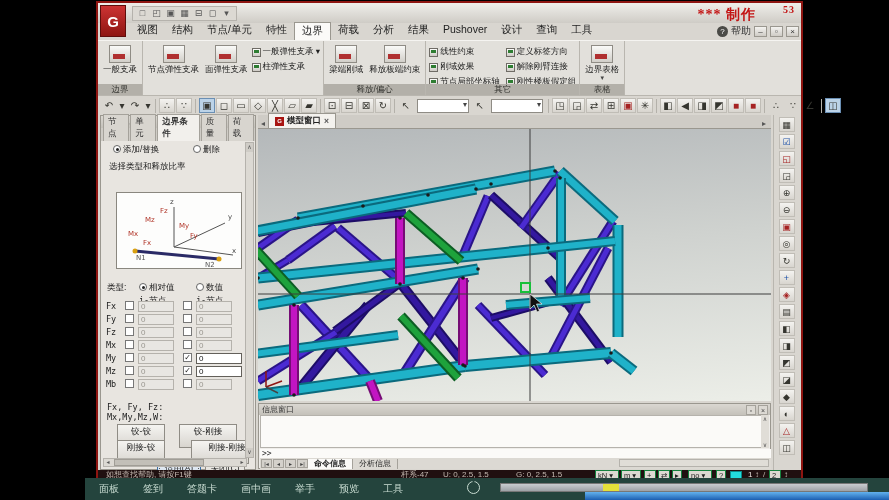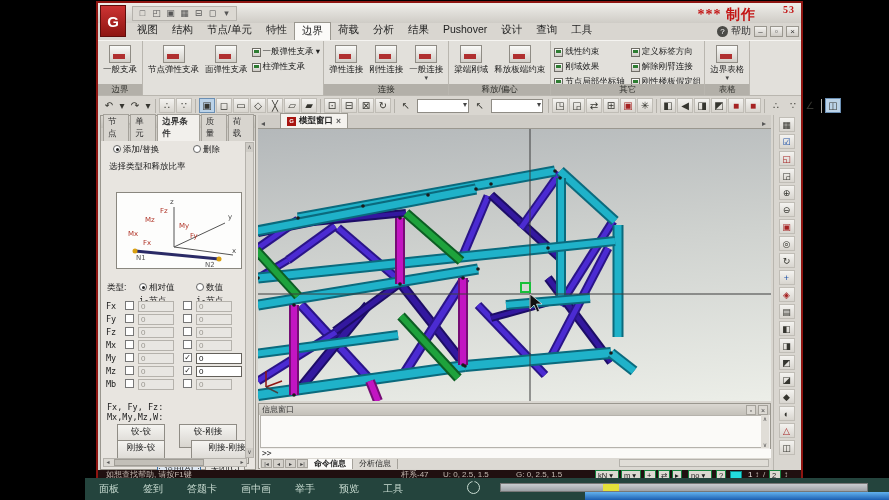--- a/index.html
+++ b/index.html
@@ -91,21 +91,21 @@
   .vsb{position:absolute;right:1px;top:26px;width:9px;height:316px;background:#dcd9d3;border:1px solid #b5b2ac;}
   .vsb .sa{position:absolute;left:0;width:100%;height:9px;font-size:6px;text-align:center;line-height:8px;color:#555;background:#cfccc6;}
   .hsb{position:absolute;left:2px;bottom:2px;width:144px;height:9px;background:#dcd9d3;border:1px solid #b5b2ac;}
   .hsb .thumb{position:absolute;left:10px;top:0;width:90px;height:7px;background:#c2bfb8;border:1px solid #a09d96;}
   .hsb .sa{position:absolute;top:0;width:8px;height:7px;font-size:6px;line-height:7px;text-align:center;color:#555;}
   
   .tabstrip{position:absolute;left:160px;top:112px;width:513px;height:14px;background:#cfccc6;
             border-bottom:1px solid #9a978f;display:flex;align-items:flex-end;}
   .nav-a{font-size:8px;color:#555;padding:0 3px;}
   .mtab{display:flex;align-items:center;gap:3px;background:#f4f2ee;border:1px solid #9a978f;border-bottom:none;
-        font-size:8.5px;font-weight:bold;color:#222;padding:1px 6px;margin-left:12px;}
+        font-size:8.5px;font-weight:bold;color:#222;padding:1px 6px;margin-left:0;}
   .mtab .mico{width:9px;height:9px;background:#a81410;color:#fff;font-size:6px;line-height:9px;text-align:center;}
   .canvas{position:absolute;left:160px;top:126px;width:513px;height:272px;
           background:linear-gradient(175deg,#b4b8ba 0%,#cfd2cf 45%,#eceee8 100%);overflow:hidden;}
   .msg{position:absolute;left:160px;top:400px;width:513px;height:66px;background:#efedea;border:1px solid #9a978f;}
   .msg-hdr{position:absolute;left:0;top:0;width:100%;height:11px;background:linear-gradient(#dad7d1,#c4c1ba);
            font-size:8px;line-height:11px;color:#333;padding-left:3px;}
   .msg-body{position:absolute;left:1px;top:11px;width:503px;height:33px;background:#fbfaf8;border:1px solid #b5b2ac;}
   .msg-vsb{position:absolute;right:1px;top:11px;width:8px;height:33px;background:#e0ddd7;font-size:6px;color:#555;
            display:flex;flex-direction:column;justify-content:space-between;text-align:center;}
   .msg-prompt{position:absolute;left:1px;top:45px;width:511px;height:9px;background:#fbfaf8;
@@ -207,36 +207,20 @@
         <div class="small-col">
           <div class="small-item">
             <span class="sicon"></span>
             <span>一般弹性支承 ▾</span>
           </div>
           <div class="small-item">
             <span class="sicon"></span>
             <span>柱弹性支承</span>
           </div>
         </div>
-      </div>
-      <div class="grp">
-        <div class="big-item">
-          <div class="bicon"></div>
-          <div class="blabel">弹性连接</div>
-        </div>
-        <div class="big-item">
-          <div class="bicon"></div>
-          <div class="blabel">刚性连接</div>
-        </div>
-        <div class="big-item">
-          <div class="bicon"></div>
-          <div class="blabel">一般连接</div>
-          <div class="arr">▾</div>
-        </div>
-        <div class="grp-label">连接</div>
       </div>
       <div class="grp">
         <div class="big-item">
           <div class="bicon"></div>
           <div class="blabel">梁端刚域</div>
         </div>
         <div class="big-item">
           <div class="bicon"></div>
           <div class="blabel">释放板端约束</div>
         </div>

